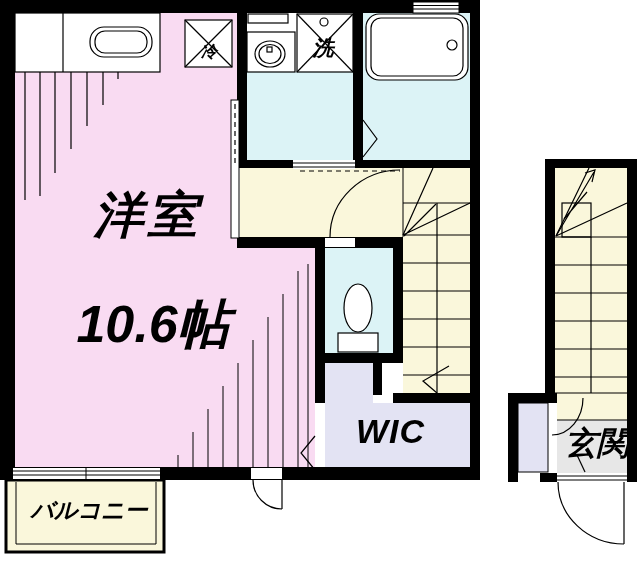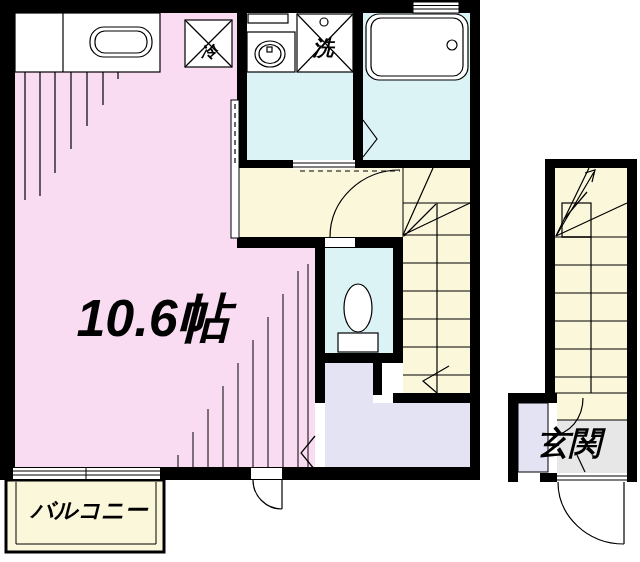--- a/index.html
+++ b/index.html
@@ -2,23 +2,23 @@
 <html><head>
 <meta charset="utf-8">
 <style>
   html,body{margin:0;padding:0;background:#fff;}
   #plan{position:relative;width:640px;height:562px;background:#fff;overflow:hidden;
         font-family:"Liberation Sans","DejaVu Sans",sans-serif;}
   #plan svg{position:absolute;left:0;top:0;}
   .lbl{position:absolute;color:#000;font-weight:bold;font-style:italic;
        text-align:center;white-space:nowrap;line-height:1;}
   .lbl-room   {left:55px;  top:190px; width:185px; font-size:50px; letter-spacing:4px;}
-  .lbl-size   {left:28px;  top:292px; width:250px; font-size:52px;}
+  .lbl-size   {left:28px;  top:298px; width:250px; font-size:52px;}
   .lbl-wic    {left:338px; top:414px; width:105px; font-size:34px; letter-spacing:1px;}
-  .lbl-genkan {left:528px; top:427px; width:82px;  font-size:32px;}
+  .lbl-genkan {left:556px; top:427px; width:82px;  font-size:32px;}
   .lbl-balcony{left:18px;  top:499px; width:142px; font-size:23px;font-style:italic;}
   .lbl-rei    {left:196px; top:44px;  width:26px;  font-size:16px;}
   .lbl-sen    {left:309px; top:37px;  width:28px;  font-size:21px;}
 </style>
 </head>
 <body>
 
 <div id="plan">
 <svg width="640" height="562" viewBox="0 0 640 562">
 
@@ -171,18 +171,20 @@
     <g>
       <path d="M16,482 V544 H156 V482" stroke-width="1"></path>
     </g>
 
     <g>
       <path d="M178,455 V467 M193,432 V467 M208,409 V467 M223,386 V467 M238,363 V467 M253,340 V467 M268,317 V467 M283,294 V467 M298,271 V467 M308,264 V467" stroke-width="1"></path>
     </g>
   </g>
 </svg>
 
+  <div class="lbl lbl-room">洋室</div>
   <div class="lbl lbl-size">10.6帖</div>
+  <div class="lbl lbl-wic">WIC</div>
   <div class="lbl lbl-genkan">玄関</div>
   <div class="lbl lbl-balcony">バルコニー</div>
   <div class="lbl lbl-rei">冷</div>
   <div class="lbl lbl-sen">洗</div>
 </div>
 
 </body></html>

